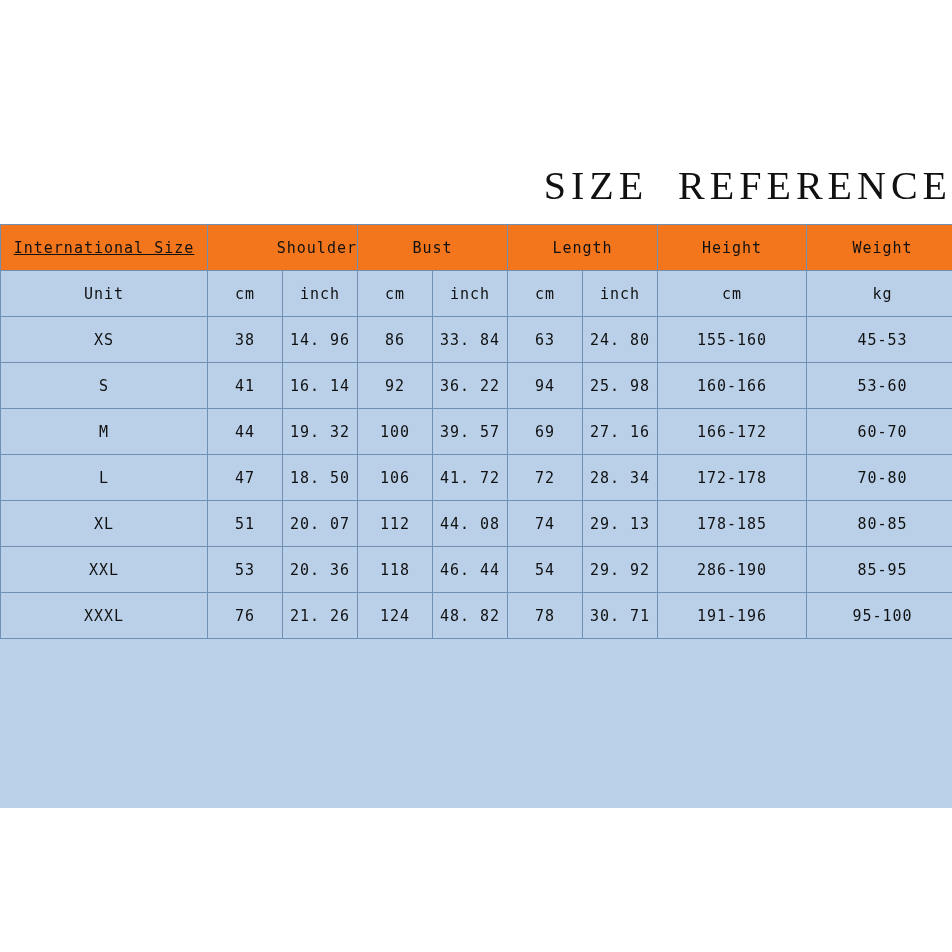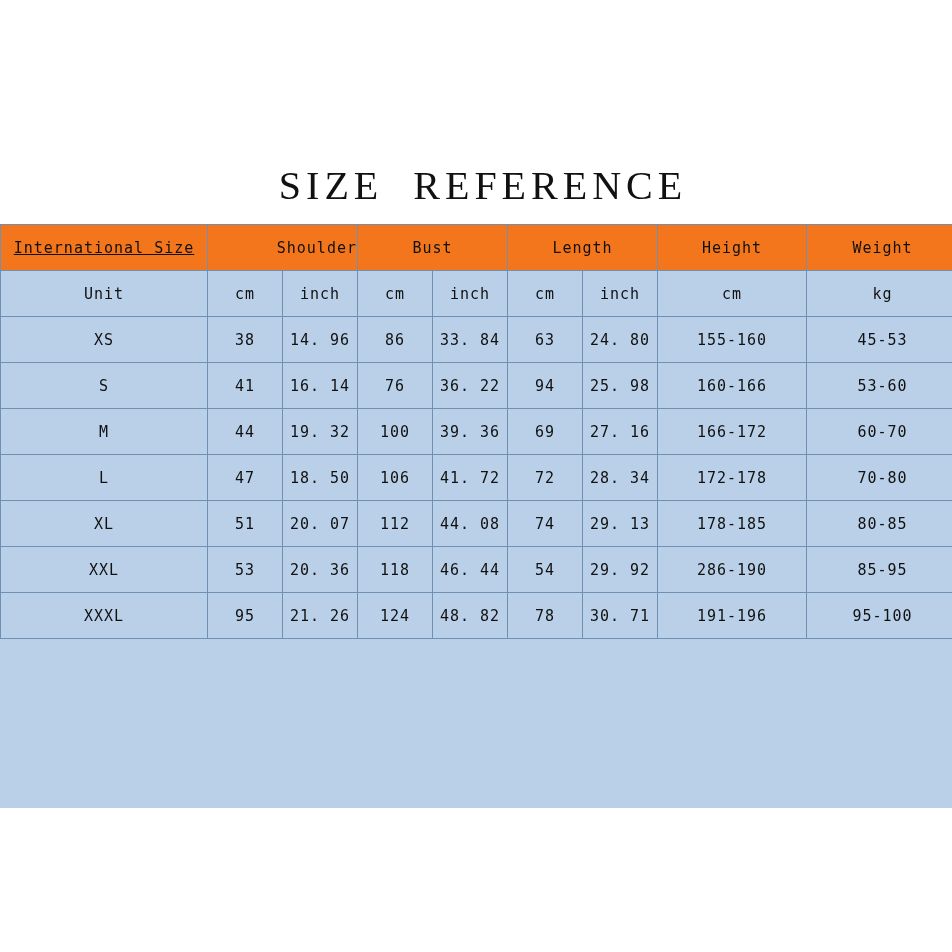--- a/index.html
+++ b/index.html
@@ -40,21 +40,21 @@
     top: 146px;
     width: 952px;
     height: 662px;
     background: linear-gradient(180deg, #ffffff 0%, #ffffff 8%, #b9d0e8 12%, #b9d0e8 100%);
   }
   .title-area {
     height: 78px;
     background: #ffffff;
     display: flex;
     align-items: center;
-    justify-content: center;
+    justify-content: flex-end;
     padding-left: 14px;
   }
   .title {
     font-family: "Liberation Serif", serif;
     font-size: 40px;
     letter-spacing: 5px;
     color: #111111;
     white-space: pre;
   }
   table.size-table {
@@ -164,34 +164,34 @@
           <td>63</td>
           <td>24. 80</td>
           <td>155-160</td>
           <td>45-53</td>
         </tr>
 
         <tr>
           <td>S</td>
           <td>41</td>
           <td>16. 14</td>
-          <td>76</td>
+          <td>92</td>
           <td>36. 22</td>
           <td>94</td>
           <td>25. 98</td>
           <td>160-166</td>
           <td>53-60</td>
         </tr>
 
         <tr>
           <td>M</td>
           <td>44</td>
           <td>19. 32</td>
           <td>100</td>
-          <td>39. 36</td>
+          <td>39. 57</td>
           <td>69</td>
           <td>27. 16</td>
           <td>166-172</td>
           <td>60-70</td>
         </tr>
 
         <tr>
           <td>L</td>
           <td>47</td>
           <td>18. 50</td>
@@ -222,21 +222,21 @@
           <td>118</td>
           <td>46. 44</td>
           <td>54</td>
           <td>29. 92</td>
           <td>286-190</td>
           <td>85-95</td>
         </tr>
 
         <tr>
           <td>XXXL</td>
-          <td>95</td>
+          <td>76</td>
           <td>21. 26</td>
           <td>124</td>
           <td>48. 82</td>
           <td>78</td>
           <td>30. 71</td>
           <td>191-196</td>
           <td>95-100</td>
         </tr>
       </tbody>
     </table>

